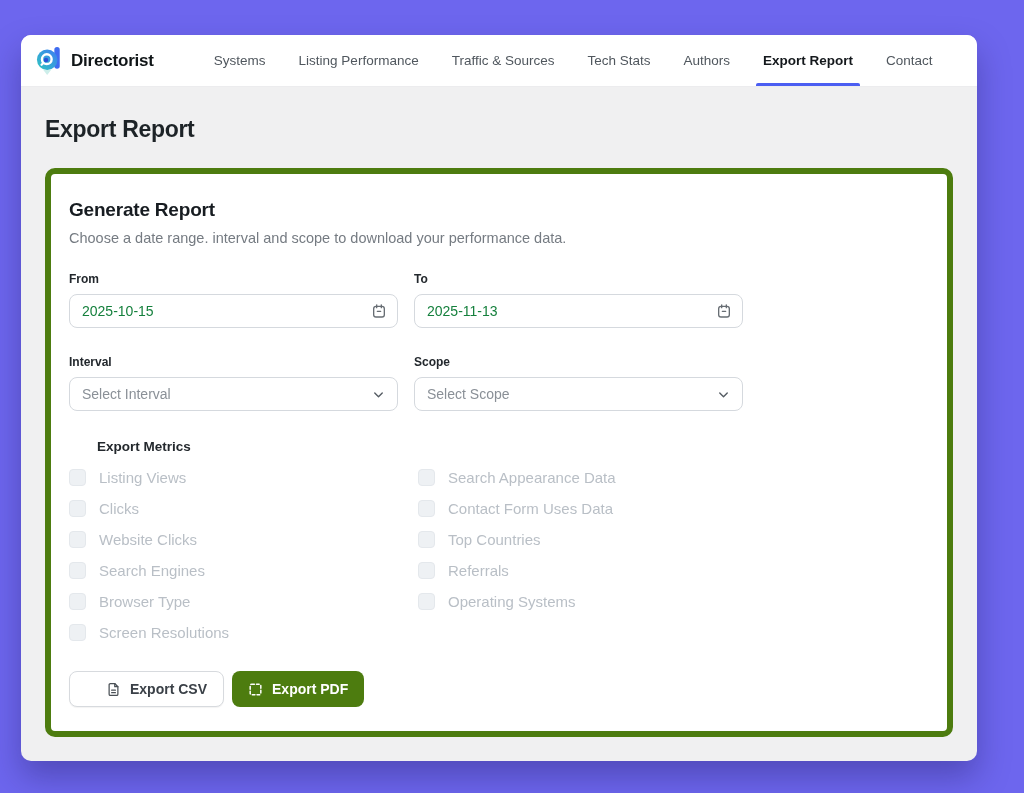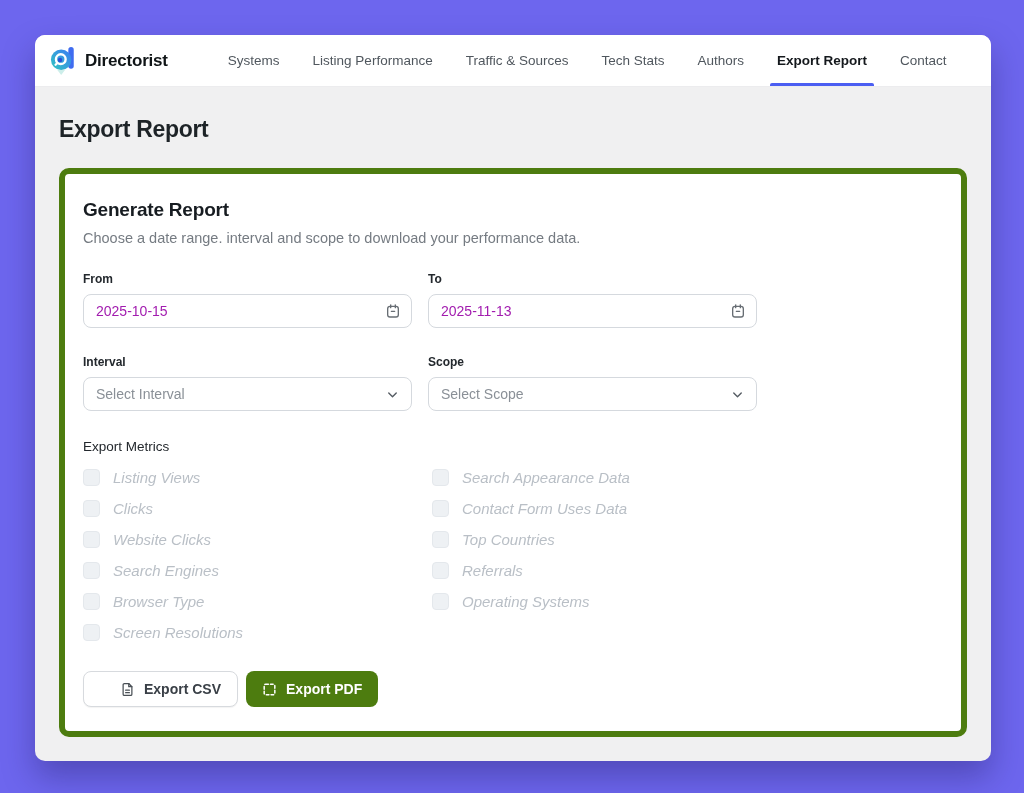--- a/index.html
+++ b/index.html
@@ -2,21 +2,21 @@
 <html><head>
 <meta charset="utf-8">
 <style>
   * { margin:0; padding:0; box-sizing:border-box; }
   html,body { width:1024px; height:793px; }
   body { font-family:"Liberation Sans", sans-serif; }
 
   .desktop { position:relative; width:1024px; height:793px; background:#6d66ee; overflow:hidden; }
 
   .window {
-    position:absolute; left:35px; top:35px; width:956px; height:726px;
+    position:absolute; left:21px; top:35px; width:956px; height:726px;
     background:#f0f0f1; border-radius:10px; overflow:hidden;
     box-shadow:0 16px 32px rgba(30,22,90,.35);
   }
 
   
   .navbar {
     height:52px; background:#fff; display:flex; align-items:stretch;
     padding:0 20px 0 14px; border-bottom:1px solid #ececee;
   }
   .brand { display:flex; align-items:center; gap:7px; }
@@ -45,40 +45,40 @@
   .card-subtitle { margin-top:9px; font-size:14.5px; color:#757b82; }
 
   .form-grid { display:grid; grid-template-columns:329px 329px; column-gap:16px; }
   .row-dates { margin-top:26px; }
   .row-selects { margin-top:27px; }
   .field-label { font-size:12px; font-weight:bold; color:#23282d; margin-bottom:8px; }
 
   .input-wrap { position:relative; }
   .text-input {
     width:100%; height:34px; border:1px solid #d5d9de; border-radius:8px;
-    padding:0 36px 0 12px; font-size:14px; color:#a21caf; background:#fff; outline:none;
+    padding:0 36px 0 12px; font-size:14px; color:#15803d; background:#fff; outline:none;
     font-family:"Liberation Sans", sans-serif;
   }
   .input-icon {
     position:absolute; right:11px; top:50%; transform:translateY(-50%);
     display:flex; color:#676d73; pointer-events:auto; cursor:pointer;
   }
   .select-box {
     height:34px; border:1px solid #d5d9de; border-radius:8px; background:#fff;
     display:flex; align-items:center; justify-content:space-between;
     padding:0 11px 0 12px; cursor:pointer;
   }
   .select-text { font-size:14px; color:#8a9097; }
   .select-box .chev { display:flex; color:#555c63; }
 
   
-  .metrics-label { margin-top:28px; font-size:13.5px; font-weight:normal; color:#23282d; }
+  .metrics-label { margin-top:28px; font-size:13.5px; font-weight:bold; color:#23282d;margin-left:28px; }
   .metrics-cols { display:flex; margin-top:15px; }
   .metrics-col { display:flex; flex-direction:column; gap:14px; width:349px; }
-  .metric-item { display:flex; align-items:center; gap:13px; cursor:default;font-style:italic; }
+  .metric-item { display:flex; align-items:center; gap:13px; cursor:default; }
   .checkbox {
     width:17px; height:17px; border-radius:4px;
     background:#eef1f4; border:1px solid #e4e8ec; flex:none;
   }
   .metric-text { font-size:15px; color:#b9bfc6; }
 
   
   .btn-row { margin-top:30px; display:flex; gap:8px; }
   .btn {
     height:36px; border-radius:8px; display:inline-flex; align-items:center; gap:9px;

